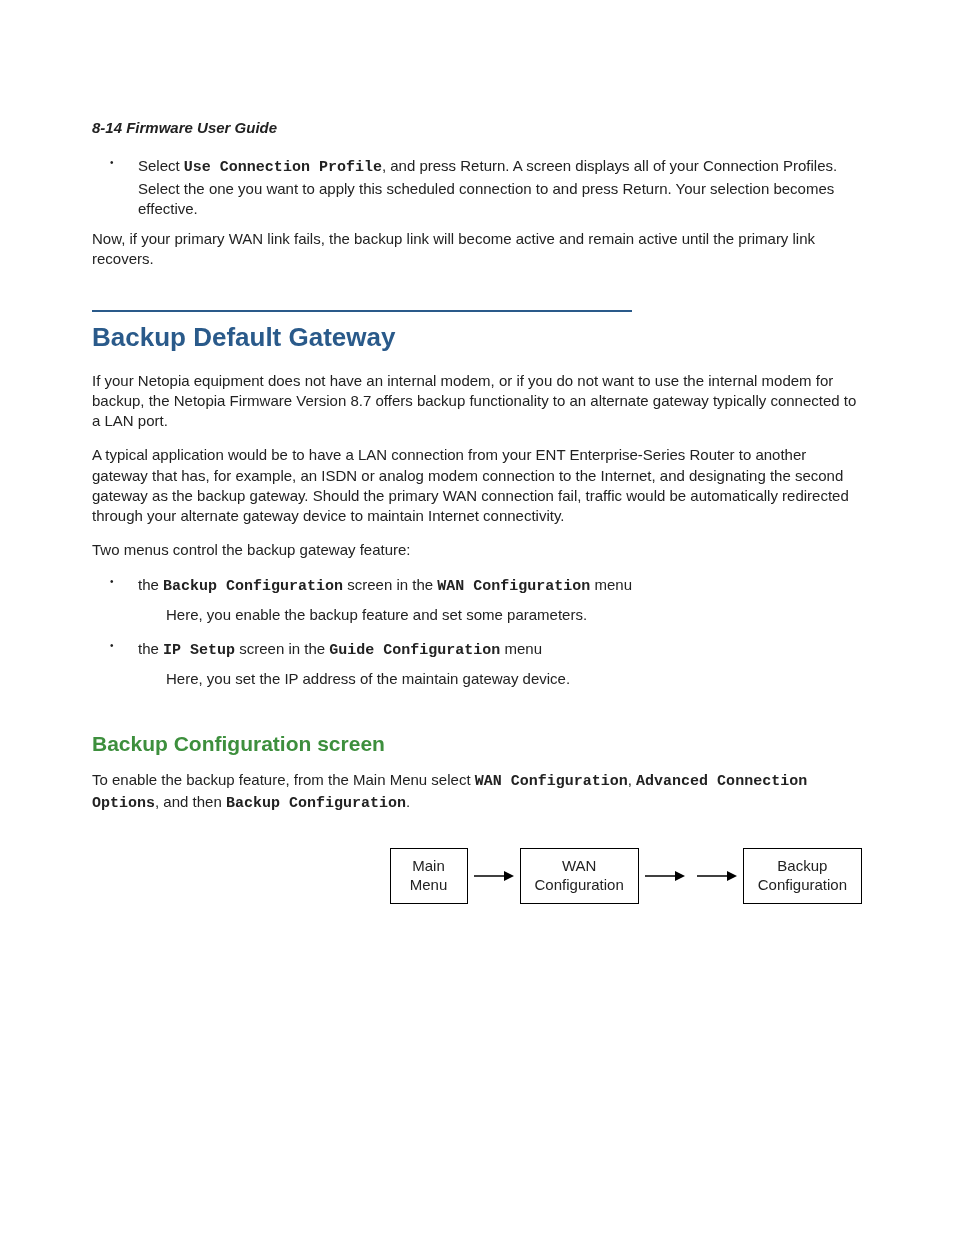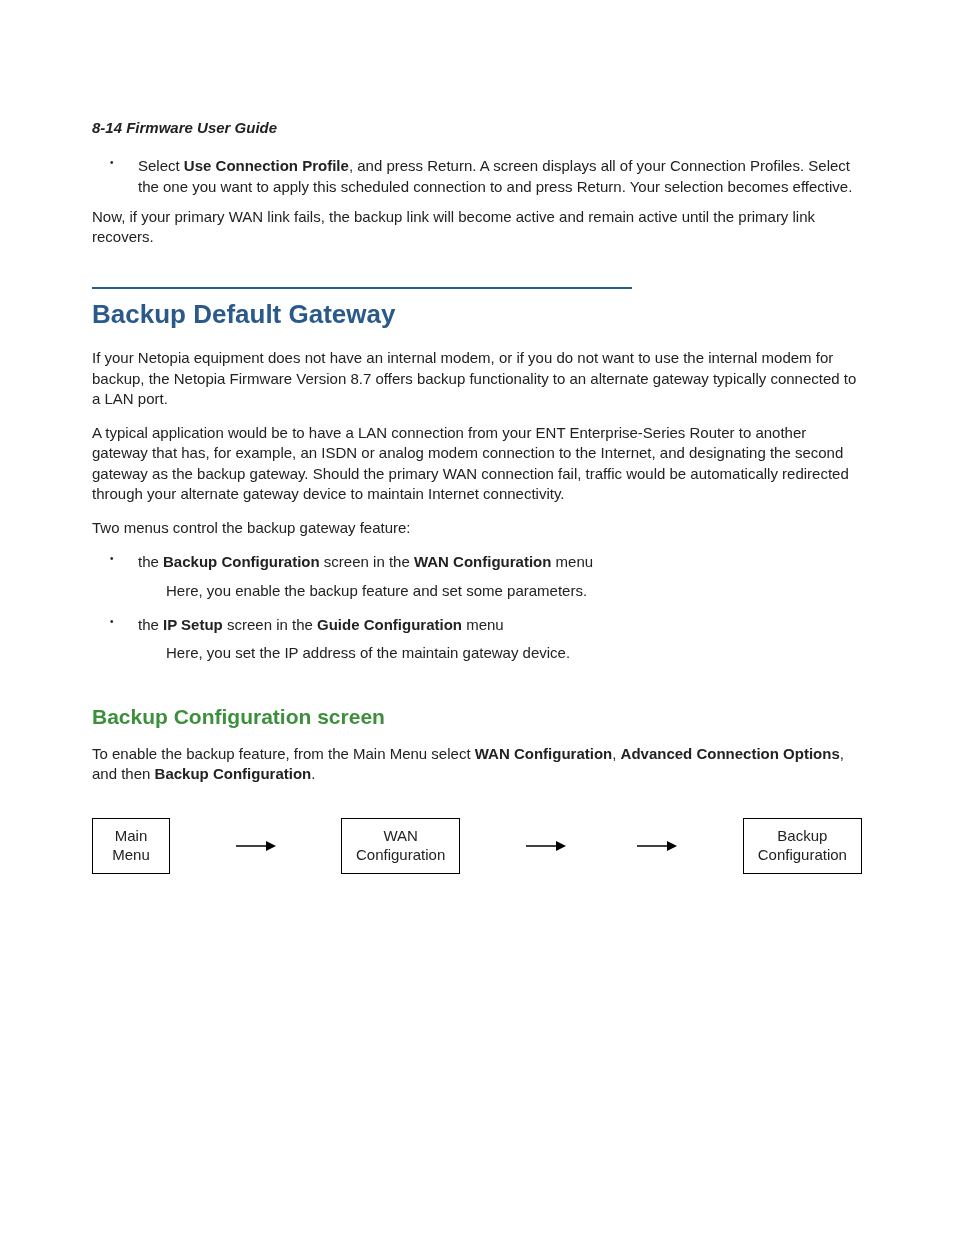--- a/index.html
+++ b/index.html
@@ -58,26 +58,26 @@
     font-size: 26px;
     font-weight: bold;
     margin: 0 0 16px 0;
   }
   h2.subsection-title {
     color: #3d8f3d;
     font-size: 21px;
     font-weight: bold;
     margin: 40px 0 12px 0;
   }
-  b { font-weight: bold; }
+  b { font-weight: bold; font-family: Liberation Mono, monospace; }
   
   .diagram {
     display: flex;
     align-items: center;
-    justify-content: space-between;
+    justify-content: flex-end;
     margin: 34px 0 0 0;
   }
   .diagram-box {
     border: 1px solid #000;
     padding: 8px 14px;
     text-align: center;
     font-size: 15px;
     line-height: 1.25;
     min-width: 48px;
   }

